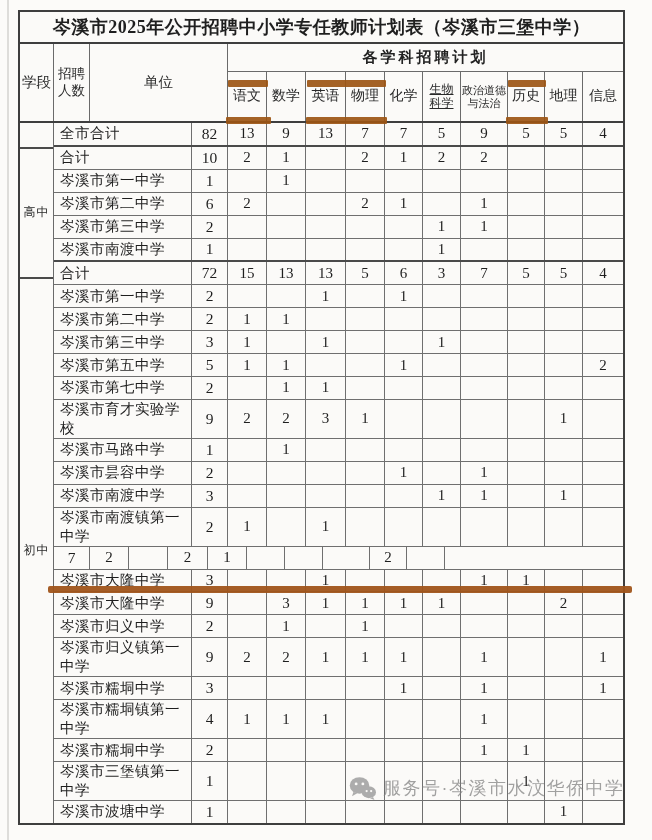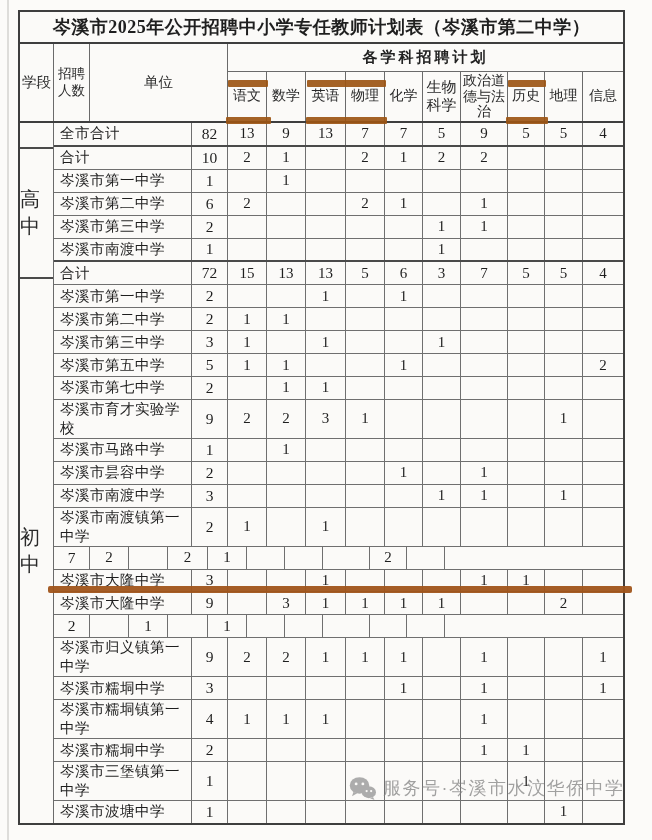--- a/index.html
+++ b/index.html
@@ -37,28 +37,28 @@
     display:flex; align-items:center; justify-content:center;
     font-size:15px; font-weight:600; letter-spacing:3px; color:#222;
   }
   .subject-row { flex:1; display:flex; }
   .sub-cell {
     display:flex; align-items:center; justify-content:center; text-align:center;
     font-size:14px; border-right:1px solid #6a6a6a; line-height:1.15; padding:0 1px;
     color:#2a2a2a;
   }
   .sub-cell:last-child { border-right:none; }
-  .sub-small  { font-size:15px; }
-  .sub-xsmall { font-size:14px; line-height:1.1; }
+  .sub-small  { font-size:12px;text-decoration:underline; }
+  .sub-xsmall { font-size:11px; line-height:1.1; }
 
   .body-area { flex:1; display:flex; }
   .stage-col { width:34px; border-right:1px solid #6a6a6a; display:flex; flex-direction:column; }
   .stage-cell {
     display:flex; align-items:center; justify-content:center;
-    font-size:20px; color:#2a2a2a; letter-spacing:1px;
+    font-size:12px; color:#2a2a2a; letter-spacing:1px;
   }
   .stage-cell.sep { border-bottom:2px solid #4a4a4a; }
   .rows-col { flex:1; display:flex; flex-direction:column; }
   .trow { flex:1; display:flex; border-bottom:1px solid #6f6f6f; }
   .trow.thick { border-bottom:2px solid #4a4a4a; }
   .trow:last-child { border-bottom:none; }
   .tcell {
     display:flex; align-items:center; justify-content:center;
     border-right:1px solid #6f6f6f; font-size:15px; color:#1e1e1e;
   }
@@ -81,21 +81,21 @@
     font-family:"Liberation Sans","DejaVu Sans",sans-serif;
   }
 </style>
 </head>
 <body>
 
 <div class="page">
   <div class="edge-line"></div>
 
   <div class="sheet">
-    <div class="title-row">岑溪市2025年公开招聘中小学专任教师计划表（岑溪市第二中学）</div>
+    <div class="title-row">岑溪市2025年公开招聘中小学专任教师计划表（岑溪市三堡中学）</div>
 
     <div class="header-row">
       <div class="hcell stage-h">学段</div>
       <div class="hcell recruit-h">招聘人数</div>
       <div class="hcell unit-h">单位</div>
       <div class="subjects-wrap">
         <div class="group-h">各学科招聘计划</div>
         <div class="subject-row">
             <div class="sub-cell" style="width: 39px;">语文</div>
             <div class="sub-cell" style="width: 39px;">数学</div>
@@ -391,20 +391,21 @@
             <div class="tcell" style="width: 40px;">1</div>
             <div class="tcell" style="width: 39px;">1</div>
             <div class="tcell" style="width: 38px;">1</div>
             <div class="tcell" style="width: 38px;">1</div>
             <div class="tcell" style="width: 47px;"></div>
             <div class="tcell" style="width: 37px;"></div>
             <div class="tcell" style="width: 38px;">2</div>
             <div class="tcell" style="width: 40px;"></div>
           </div>
           <div class="trow">
+            <div class="tcell unit-c">岑溪市归义中学</div>
             <div class="tcell total-c">2</div>
             <div class="tcell" style="width: 39px;"></div>
             <div class="tcell" style="width: 39px;">1</div>
             <div class="tcell" style="width: 40px;"></div>
             <div class="tcell" style="width: 39px;">1</div>
             <div class="tcell" style="width: 38px;"></div>
             <div class="tcell" style="width: 38px;"></div>
             <div class="tcell" style="width: 47px;"></div>
             <div class="tcell" style="width: 37px;"></div>
             <div class="tcell" style="width: 38px;"></div>

